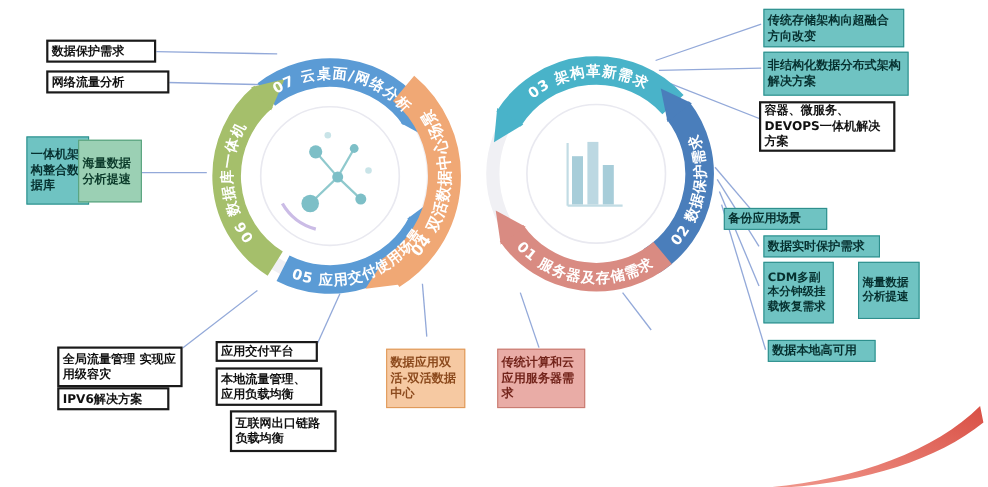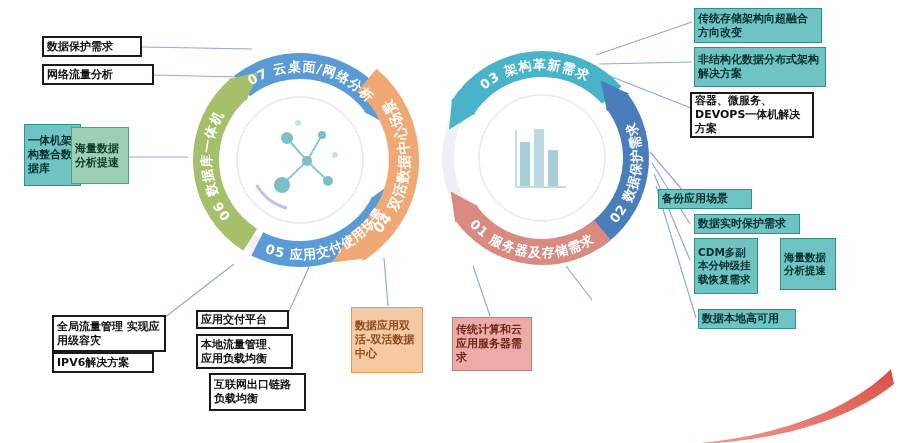--- a/index.html
+++ b/index.html
@@ -151,21 +151,21 @@
   <div class="box outline" style="left:42px;top:64px;width:112px;height:21px">网络流量分析</div>
   <div class="box teal" style="left:24px;top:124px;width:57px;height:62px">一体机架构整合数据库</div>
   <div class="box teal-light" style="left:71px;top:127px;width:58px;height:57px">海量数据分析提速</div>
 
   <div class="box outline" style="left:52px;top:315px;width:114px;height:37px">全局流量管理 实现应用级容灾</div>
   <div class="box outline" style="left:52px;top:352px;width:102px;height:21px">IPV6解决方案</div>
   <div class="box outline" style="left:196px;top:310px;width:93px;height:19px">应用交付平台</div>
   <div class="box outline" style="left:196px;top:334px;width:97px;height:35px">本地流量管理、应用负载均衡</div>
   <div class="box outline" style="left:209px;top:373px;width:97px;height:38px">互联网出口链路负载均衡</div>
 
-  <div class="box orange-box" style="left:351px;top:307px;width:72px;height:66px">数据应用双活-双活数据中心</div>
+  <div class="box orange-box" style="left:351px;top:317px;width:72px;height:54px">数据应用双活-双活数据中心</div>
   <div class="box salmon" style="left:452px;top:317px;width:80px;height:54px">传统计算和云应用服务器需求</div>
 
   <div class="box teal" style="left:694px;top:8px;width:128px;height:35px">传统存储架构向超融合方向改变</div>
   <div class="box teal" style="left:694px;top:47px;width:132px;height:40px">非结构化数据分布式架构解决方案</div>
   <div class="box outline" style="left:690px;top:92px;width:124px;height:46px">容器、微服务、DEVOPS一体机解决方案</div>
   <div class="box teal" style="left:658px;top:189px;width:94px;height:20px">备份应用场景</div>
   <div class="box teal" style="left:694px;top:214px;width:106px;height:20px">数据实时保护需求</div>
   <div class="box teal" style="left:694px;top:238px;width:64px;height:56px;font-size:10.5px">CDM多副本分钟级挂载恢复需求</div>
   <div class="box teal" style="left:780px;top:238px;width:56px;height:52px;font-size:10.5px">海量数据分析提速</div>
   <div class="box teal" style="left:698px;top:309px;width:98px;height:20px">数据本地高可用</div>

